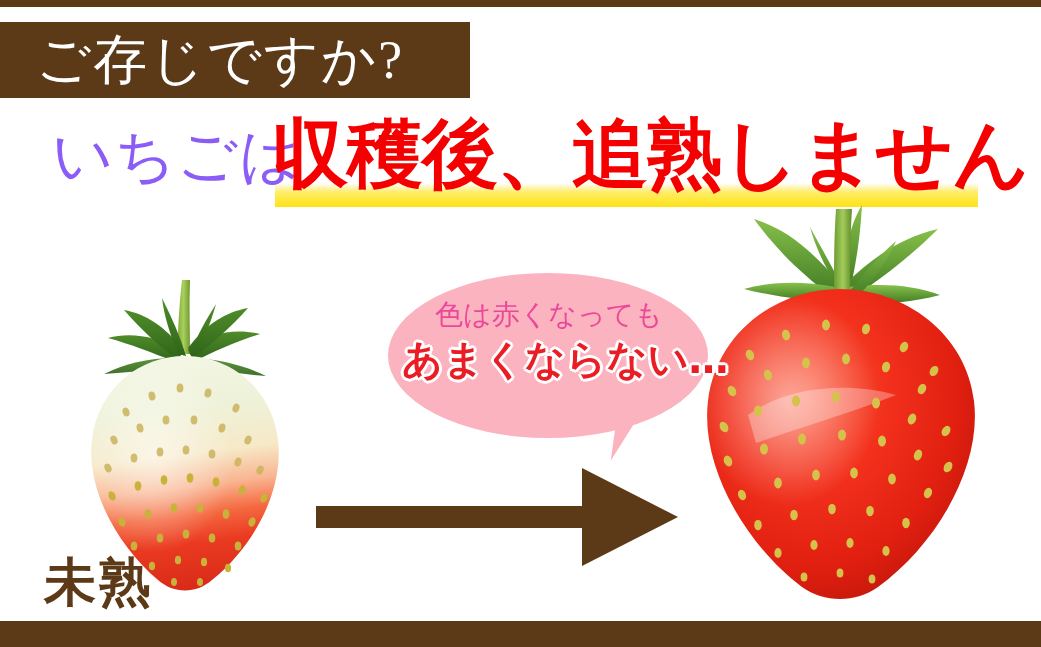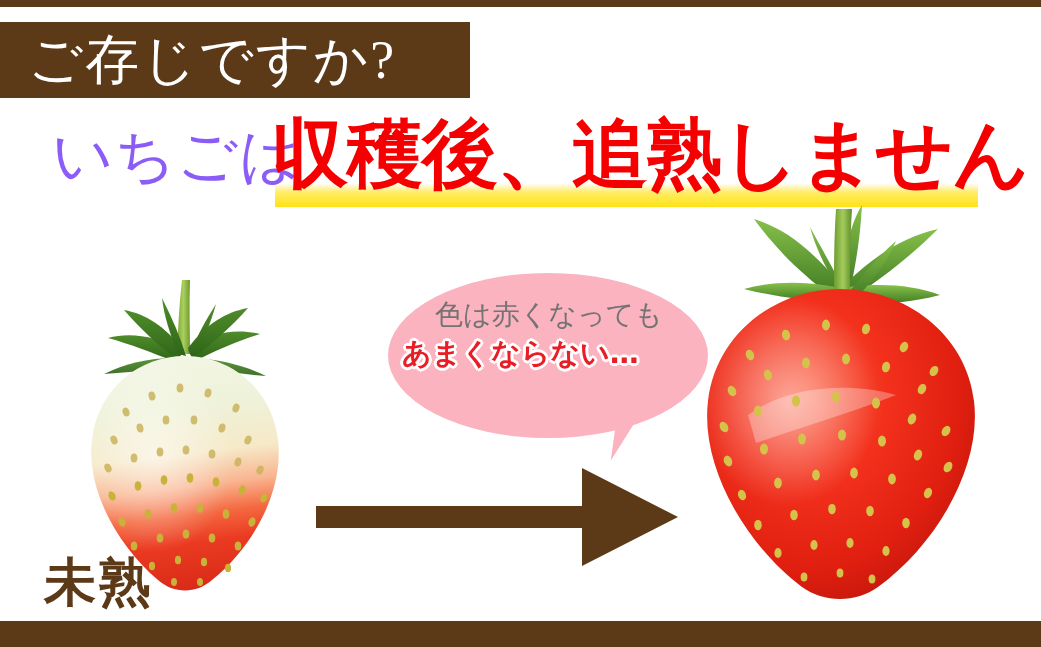--- a/index.html
+++ b/index.html
@@ -8,21 +8,21 @@
   #stage{position:relative;width:1041px;height:647px;background:#ffffff;overflow:hidden;}
 
   
   .bar-top{position:absolute;left:0;top:0;width:1041px;height:7px;background:#5c3a17;}
   .bar-bottom{position:absolute;left:0;top:621px;width:1041px;height:26px;background:#5c3a17;}
 
   
   .title-box{position:absolute;left:0;top:22px;width:470px;height:76px;background:#5c3a17;
              display:flex;align-items:center;}
   .title-box .txt{color:#ffffff;font-size:54px;line-height:1;letter-spacing:2px;
-                  padding-left:28px;font-weight:400;white-space:nowrap;
+                  padding-left:36px;font-weight:400;white-space:nowrap;
                   font-family:"Liberation Serif","DejaVu Serif",serif;}
   .hl-marker{position:absolute;left:275px;top:183px;width:703px;height:24px;
              background:linear-gradient(to bottom,rgba(255,240,120,0) 0%,
                         rgba(255,233,80,.85) 38%, #ffe83c 70%, #ffe216 100%);
              z-index:1;}
   .hl-plain{position:absolute;left:52px;top:126px;font-size:60px;color:#8b5cf6;
             letter-spacing:1px;z-index:2;line-height:1;white-space:nowrap;
             font-family:"Liberation Serif","DejaVu Serif",serif;}
   .hl-accent{position:absolute;left:272px;top:116px;font-size:76px;color:#f40000;
              font-weight:700;letter-spacing:-1px;z-index:2;line-height:1;white-space:nowrap;
@@ -46,24 +46,24 @@
   
   .balloon{position:absolute;left:388px;top:273px;width:324px;height:172px;z-index:7;}
   .balloon .bub{position:absolute;left:0;top:0;width:320px;height:165px;
                 background:#fbb3c0;border-radius:50%/50%;}
   .balloon .tail{position:absolute;left:228px;top:112px;width:0;height:0;z-index:-1;
                  border-left:26px solid #fbb3c0;
                  border-top:20px solid transparent;
                  border-bottom:58px solid transparent;
                  transform:rotate(8deg);}
   .bub-line1{position:absolute;left:30px;top:28px;width:262px;text-align:center;
-             font-size:28px;color:#737373;letter-spacing:0px;line-height:1;white-space:nowrap;
+             font-size:28px;color:#ec4899;letter-spacing:0px;line-height:1;white-space:nowrap;
              font-family:"Liberation Serif","DejaVu Serif",serif;}
   .bub-line2{position:absolute;left:14px;top:66px;width:296px;text-align:left;
-             font-size:29px;color:#ea1c24;font-weight:700;letter-spacing:0px;line-height:1;
+             font-size:40px;color:#ea1c24;font-weight:700;letter-spacing:0px;line-height:1;
              white-space:nowrap;
              font-family:"DejaVu Sans","Liberation Sans",sans-serif;
              text-shadow:
                -2px -2px 0 #fff, 2px -2px 0 #fff, -2px 2px 0 #fff, 2px 2px 0 #fff,
                -3px 0 0 #fff, 3px 0 0 #fff, 0 -3px 0 #fff, 0 3px 0 #fff;}
 </style>
 </head>
 <body>
 
 <div id="stage">

